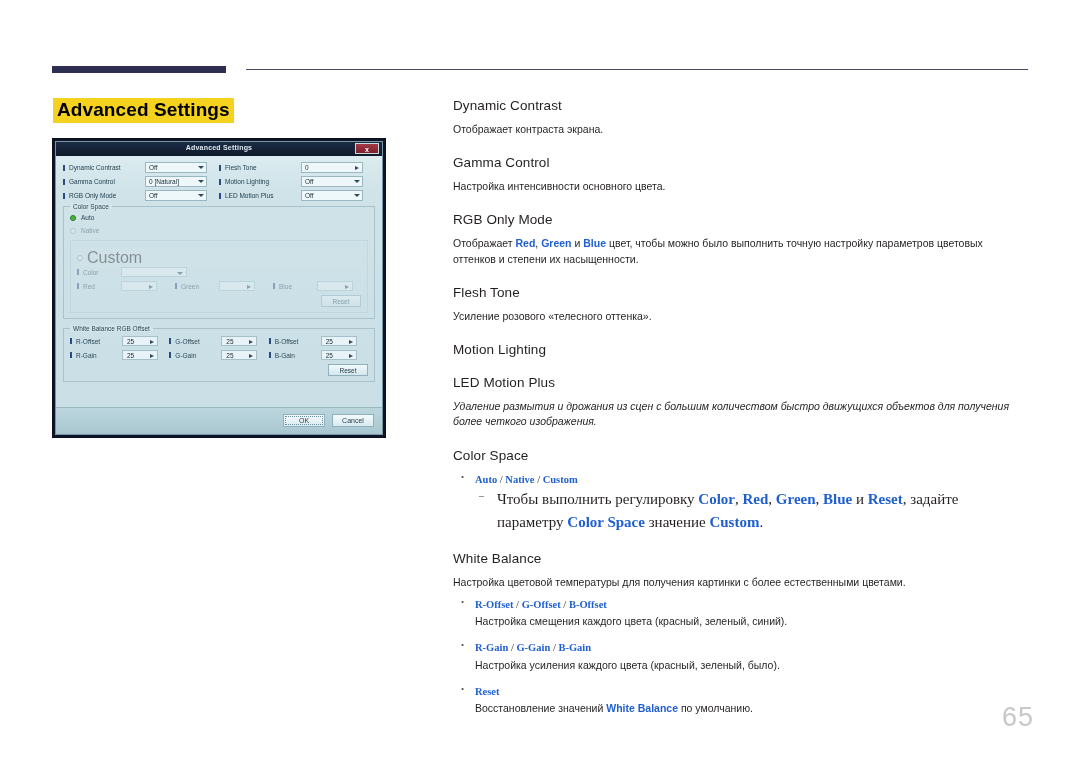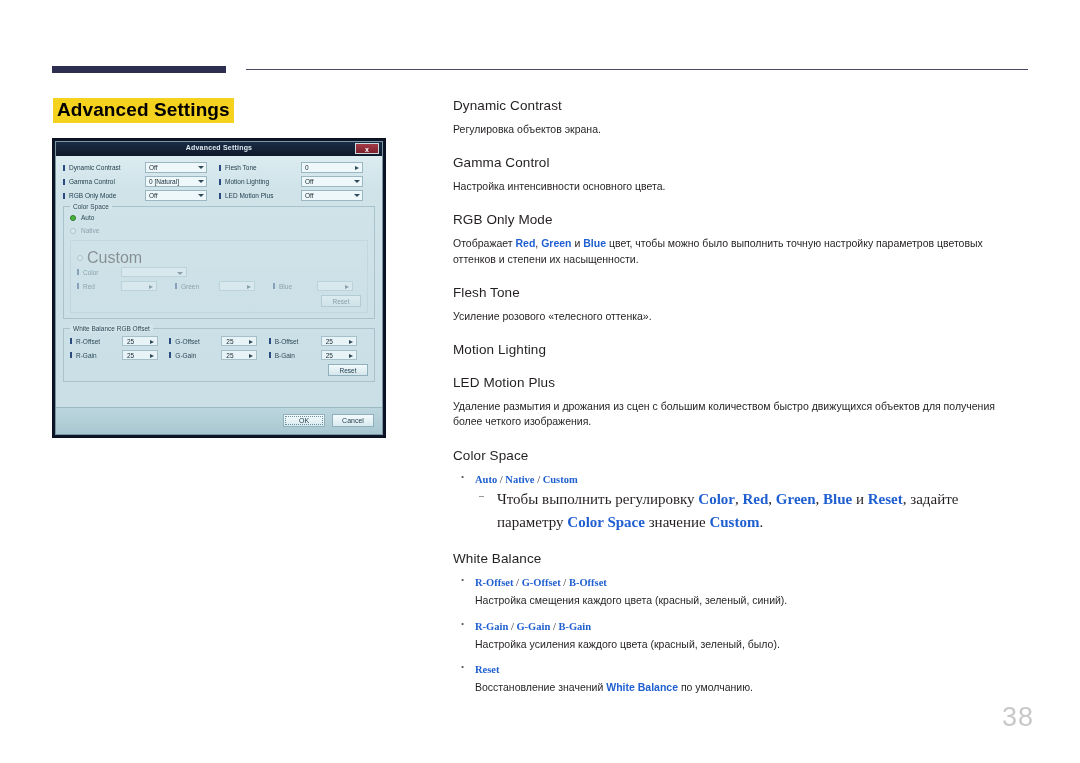--- a/index.html
+++ b/index.html
@@ -553,21 +553,21 @@
       </div>
 
     </div>
   </div>
 </div>
 
 <div class="content">
 
   <div class="grp">
     <h3 class="sec-title">Dynamic Contrast</h3>
-    <p class="sec-body" style="margin-bottom:0;">Регулировка объектов экрана.</p>
+    <p class="sec-body" style="margin-bottom:0;">Отображает контраста экрана.</p>
   </div>
 
   <div class="grp">
     <h3 class="sec-title">Gamma Control</h3>
     <p class="sec-body" style="margin-bottom:0;">Настройка интенсивности основного цвета.</p>
   </div>
 
   <div class="grp">
     <h3 class="sec-title">RGB Only Mode</h3>
     <p class="sec-body" style="margin-bottom:0;"><span>Отображает </span><span class="blue">Red</span><span>, </span><span class="blue">Green</span><span> и </span><span class="blue">Blue</span><span> цвет, чтобы можно было выполнить точную настройку параметров цветовых оттенков и степени их насыщенности.</span></p>
@@ -577,37 +577,38 @@
     <h3 class="sec-title">Flesh Tone</h3>
     <p class="sec-body" style="margin-bottom:0;">Усиление розового «телесного оттенка».</p>
   </div>
 
   <div class="grp">
     <h3 class="sec-title">Motion Lighting</h3>
   </div>
 
   <div class="grp">
     <h3 class="sec-title">LED Motion Plus</h3>
-    <p class="sec-body" style="margin-bottom:12px;">Удаление размытия и дрожания из сцен с большим количеством быстро движущихся объектов для получения более четкого изображения.</p>
+    <p class="sec-body" style="margin-bottom:12px;font-style:italic;">Удаление размытия и дрожания из сцен с большим количеством быстро движущихся объектов для получения более четкого изображения.</p>
   </div>
 
   <div class="grp">
     <h3 class="sec-title">Color Space</h3>
     <ul class="b1">
       <li>
         <span class="blue">Auto</span><span> / </span><span class="blue">Native</span><span> / </span><span class="blue">Custom</span>
         <ul class="b2">
           <li><span>Чтобы выполнить регулировку </span><span class="blue">Color</span><span>, </span><span class="blue">Red</span><span>, </span><span class="blue">Green</span><span>, </span><span class="blue">Blue</span><span> и </span><span class="blue">Reset</span><span>, задайте параметру </span><span class="blue">Color Space</span><span> значение </span><span class="blue">Custom</span><span>.</span></li>
         </ul>
       </li>
     </ul>
   </div>
 
   <div class="grp" style="margin-bottom:0;">
     <h3 class="sec-title">White Balance</h3>
+    <p class="sec-body tight">Настройка цветовой температуры для получения картинки с более естественными цветами.</p>
     <ul class="b1">
       <li>
         <span class="blue">R-Offset</span><span> / </span><span class="blue">G-Offset</span><span> / </span><span class="blue">B-Offset</span>
       </li>
     </ul>
     <div class="sub-desc">Настройка смещения каждого цвета (красный, зеленый, синий).</div>
 
     <ul class="b1">
       <li>
         <span class="blue">R-Gain</span><span> / </span><span class="blue">G-Gain</span><span> / </span><span class="blue">B-Gain</span>
@@ -618,13 +619,13 @@
     <ul class="b1">
       <li>
         <span class="blue">Reset</span>
       </li>
     </ul>
     <div class="sub-desc" style="margin-bottom:16px;"><span>Восстановление значений </span><span class="blue">White Balance</span><span> по умолчанию.</span></div>
   </div>
 
 </div>
 
-<div class="page-num">38</div>
+<div class="page-num">65</div>
 
 </body></html>

